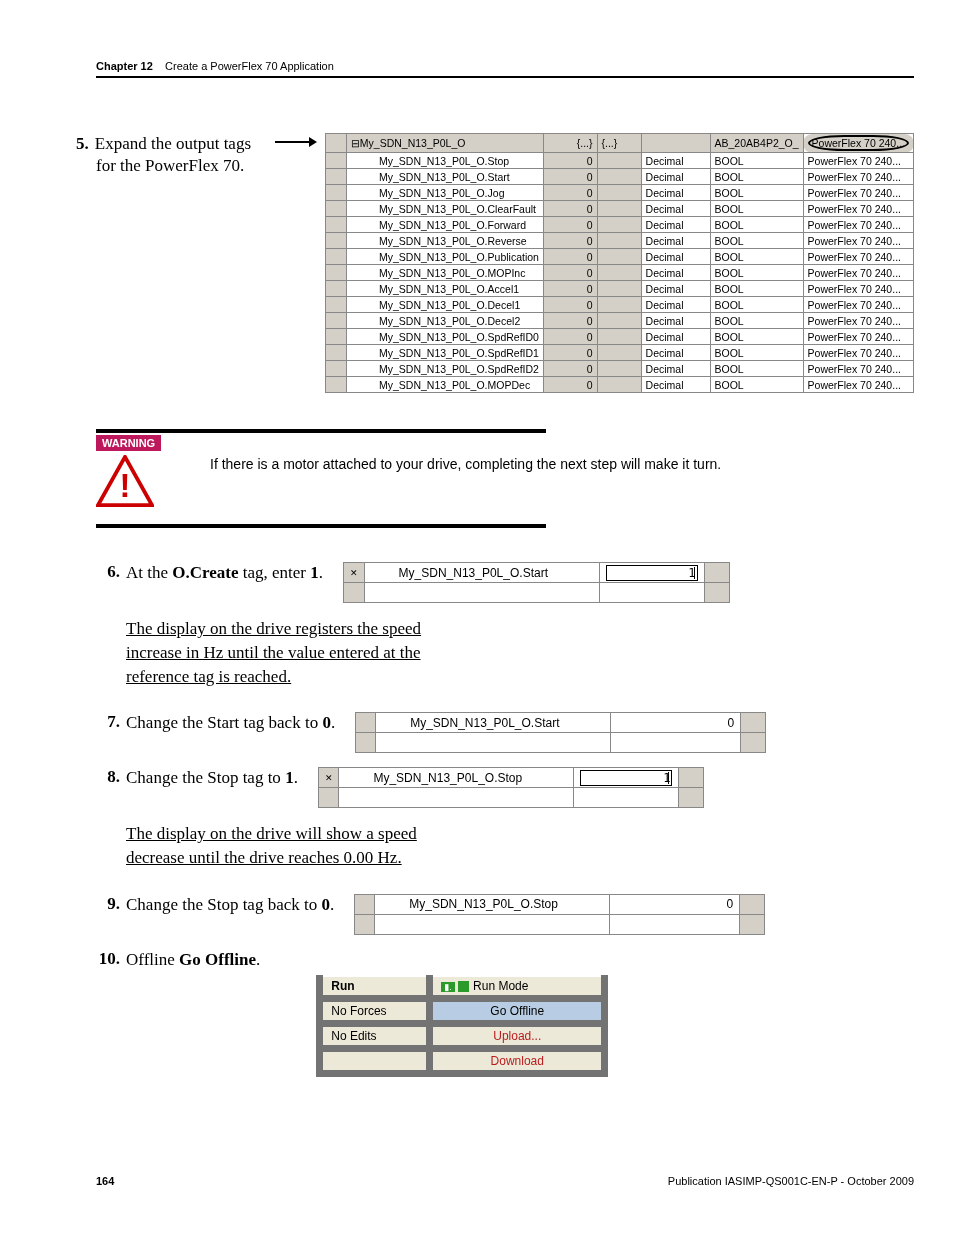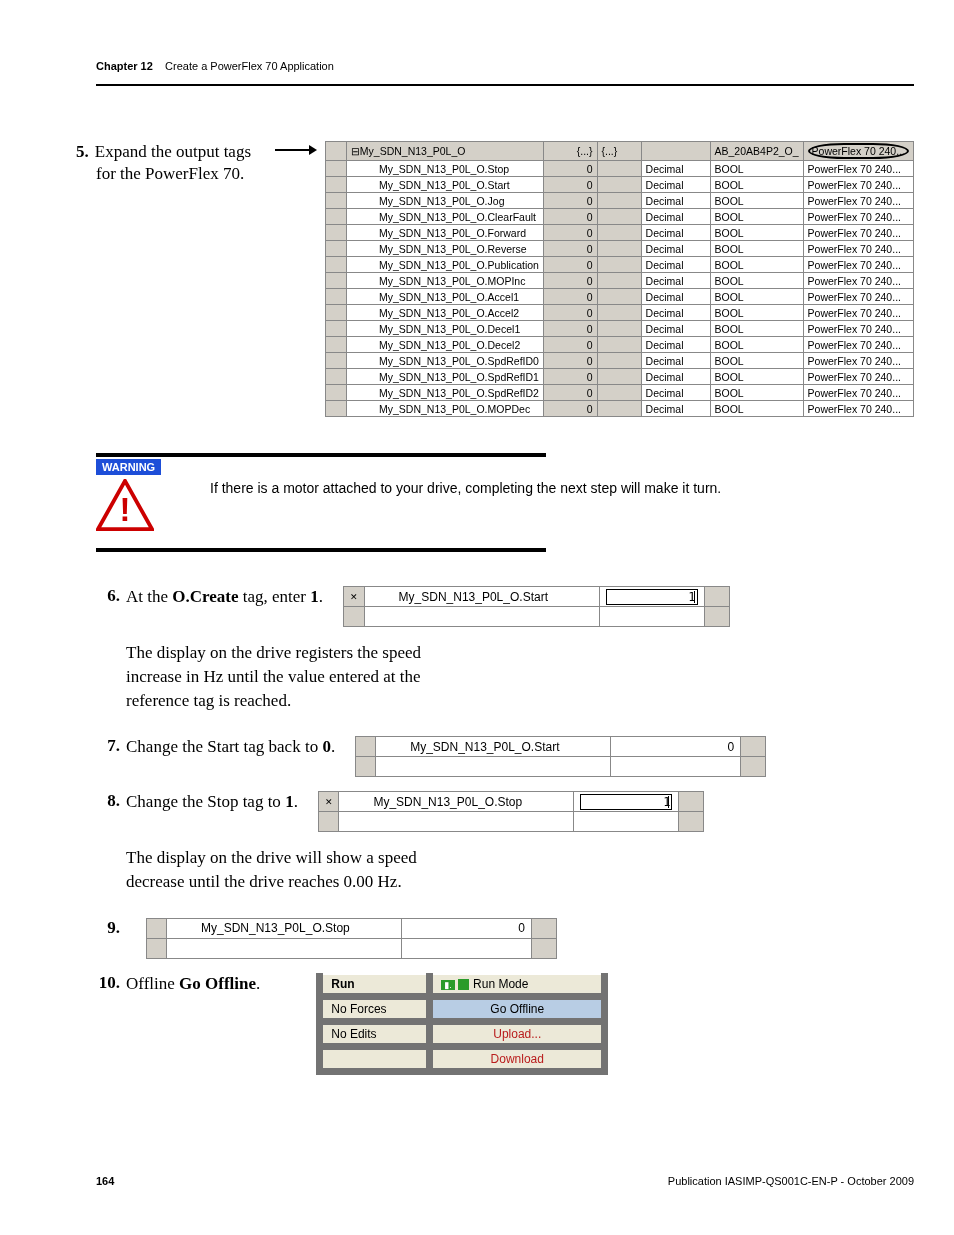--- a/index.html
+++ b/index.html
@@ -1,18 +1,18 @@
 <!DOCTYPE html>
 <html><head>
 <meta charset="utf-8">
 <style>
   * { box-sizing: border-box; margin: 0; padding: 0; }
   html, body { width: 954px; height: 1235px; background: #fff; font-family: Arial, Helvetica, sans-serif; font-size: 13px; color: #000; }
   .page { padding: 60px 40px 20px 96px; width: 954px; }
-  .chapter-head { font-size: 11px; margin-bottom: 12px; }
+  .chapter-head { font-size: 11px; margin-bottom: 4px; }
   .chapter-head .bold { font-weight: bold; }
   .rule { border-top: 2px solid #000; margin-bottom: 55px; }
 
   
   .step5-row { display: flex; align-items: flex-start; gap: 10px; }
   .step5-text { width: 170px; font-family: Garamond, Georgia, serif; font-size: 17px; line-height: 1.3; }
   .step-num { font-weight: bold; margin-left: -20px; padding-right: 6px; }
   .arrow { width: 40px; height: 2px; background: #000; position: relative; margin-top: 8px; }
   .arrow::after { content: ""; position: absolute; right: -2px; top: -4px; border-left: 8px solid #000; border-top: 5px solid transparent; border-bottom: 5px solid transparent; }
 
@@ -20,52 +20,52 @@
   .tag-table td { border: 1px solid #888; padding: 1px 4px; height: 16px; white-space: nowrap; }
   .tag-table .hdr td { background: #d4d0c8; }
   .tag-table .indent { padding-left: 32px; }
   .tag-table .exp { padding-left: 4px; }
   .tag-table .c0 { width: 22px; background:#d4d0c8; border:1px solid #888;}
   .tag-table .c1 { width: 190px; }
   .tag-table .c2 { width: 55px; text-align: right; background:#d4d0c8;}
   .tag-table .c3 { width: 45px; background:#d4d0c8;}
   .tag-table .c4 { width: 70px; }
   .tag-table .c5 { width: 70px; }
-  .tag-table .c6 { width: 80px; }
+  .tag-table .c6 { width: 80px; border-radius: 9px; }
   .ccirc { border:2px solid #000; border-radius:50%/70%; display:inline-block; padding:0 2px;}
   .warn-col { width:90px; }
   .warn-banner { border-top:2px solid #000; border-bottom:2px solid #000; height:3px; width:450px; margin-bottom:2px;}
-  .warn-label { background:#1d4ed8; color:#fff; font-weight:bold; font-size:11px; padding:2px 6px; display:inline-block;}
+  .warn-label { background:#be185d; color:#fff; font-weight:bold; font-size:11px; padding:2px 6px; display:inline-block;}
   .warn-tri { margin-top:4px;}
   .warn-tri svg { width:58px; height:52px; }
   .warn-text { font-size:14px; font-family: Helvetica, Arial, sans-serif; padding-top:20px; line-height:1.35;}
 
   
   .steps { margin-top: 34px; }
   .step { display:flex; align-items:flex-start; margin-bottom:14px; }
   .step .num { font-weight:bold; width:24px; text-align:right; margin-right:6px; font-family: Garamond, serif; font-size:17px;}
   .step .bodytext { font-family: Garamond, Georgia, serif; font-size:17px; line-height:1.35; }
-  .para { font-family: Garamond, Georgia, serif; font-size:17px; line-height:1.4; margin:2px 0 24px 30px; max-width:350px;}
+  .para { font-family: Garamond, Georgia, serif; font-size:17px; line-height:1.4; margin:2px 0 24px 30px; max-width:350px;text-decoration:underline;}
 
   
   .tag-strip { margin-left:20px; }
   .tag-strip table { border-collapse: collapse; font-size:12px; }
   .tag-strip td { border:1px solid #888; height:20px; padding:1px 6px; white-space:nowrap;}
   .tag-strip .lbl { width:235px; padding-left:34px; }
   .tag-strip .sx { width:20px; background:#d4d0c8; text-align:center; font-size:9px;}
   .tag-strip .val { width:105px; text-align:right; position:relative;}
   .tag-strip .valbox { display:inline-block; border:1px solid #000; padding:0 2px; min-width:92px; text-align:right; position:relative; font-family: monospace;}
   .cursor { display:inline-block; width:1px; height:12px; background:#000; vertical-align:middle; margin-left:-2px;}
   .tag-strip .end { width:25px; background:#d4d0c8;}
   .tag-strip.wide .val { width:130px;}
 
   
   .go-block { display:flex; align-items:flex-start; }
   .menu { margin-left:56px; border:0; font-size:12px; }
-  .menu table { border-collapse:collapse; }
+  .menu table { border-collapse:collapse;margin-top:26px; }
   .menu td { border:7px solid #737373; padding:2px 8px; height:20px; background:#ece9d8;}
   .menu .hdrrow td { background:#ece9d8; border-top:2px solid #fff;}
   .menu .runbold { font-weight:bold; width:110px;}
   .menu .ritem { width:175px;}
   .menu .ritem .sq { display:inline-block; width:11px; height:11px; background:#2a9b2a; margin-right:4px; vertical-align:middle;}
   .menu .highlight { background:#b8cde4 !important; text-align:center;}
   .menu .disabled { color:#b91c1c; text-align:center;}
 
   .footer { position:absolute; bottom:48px; left:96px; right:40px; display:flex; justify-content:space-between; font-size:11px; }
   .footer .pn { font-weight:bold;}
@@ -173,29 +173,20 @@
             <td class="c0"></td>
             <td class="c1 indent">My_SDN_N13_P0L_O.Accel1</td>
             <td class="c2">0</td>
             <td class="c3"></td>
             <td class="c4">Decimal</td>
             <td class="c5">BOOL</td>
             <td class="c6">PowerFlex 70 240...</td>
           </tr>
           <tr>
             <td class="c0"></td>
-            <td class="c1 indent">My_SDN_N13_P0L_O.Accel2</td>
-            <td class="c2">0</td>
-            <td class="c3"></td>
-            <td class="c4">Decimal</td>
-            <td class="c5">BOOL</td>
-            <td class="c6">PowerFlex 70 240...</td>
-          </tr>
-          <tr>
-            <td class="c0"></td>
             <td class="c1 indent">My_SDN_N13_P0L_O.Decel1</td>
             <td class="c2">0</td>
             <td class="c3"></td>
             <td class="c4">Decimal</td>
             <td class="c5">BOOL</td>
             <td class="c6">PowerFlex 70 240...</td>
           </tr>
           <tr>
             <td class="c0"></td>
             <td class="c1 indent">My_SDN_N13_P0L_O.Decel2</td>
@@ -337,20 +328,23 @@
               </tr>
         </tbody>
           </table>
       </div>
     </div>
 
     <div class="para">The display on the drive will show a speed decrease until the drive reaches 0.00 Hz.</div>
 
     <div class="step">
       <div class="num">9.</div>
+      <div class="bodytext">
+        <span>Change the Stop tag back to </span><b>0</b><span>.</span>
+      </div>
       <div class="tag-strip wide">
         <table>
           <tbody>
               <tr>
                 <td class="sx"></td>
                 <td class="lbl">My_SDN_N13_P0L_O.Stop</td>
                 <td class="val">0</td>
                 <td class="end"></td>
               </tr>
           <tr>

